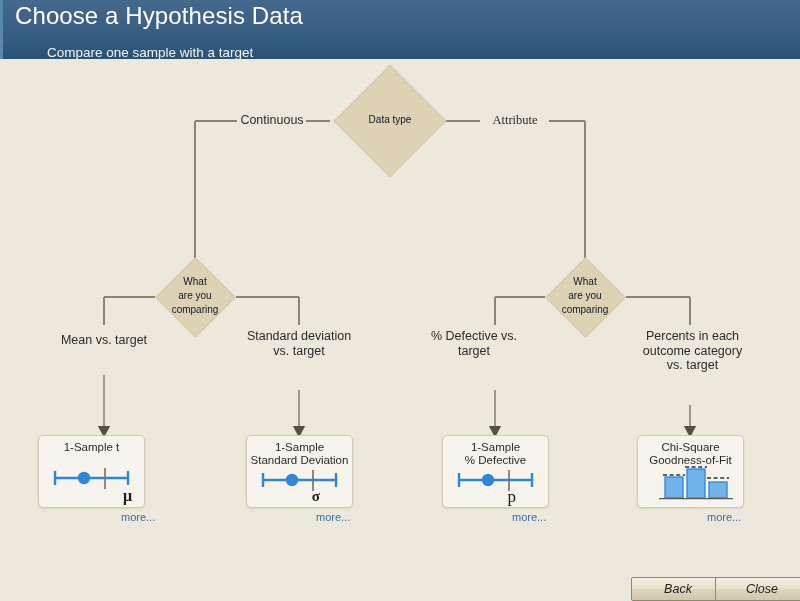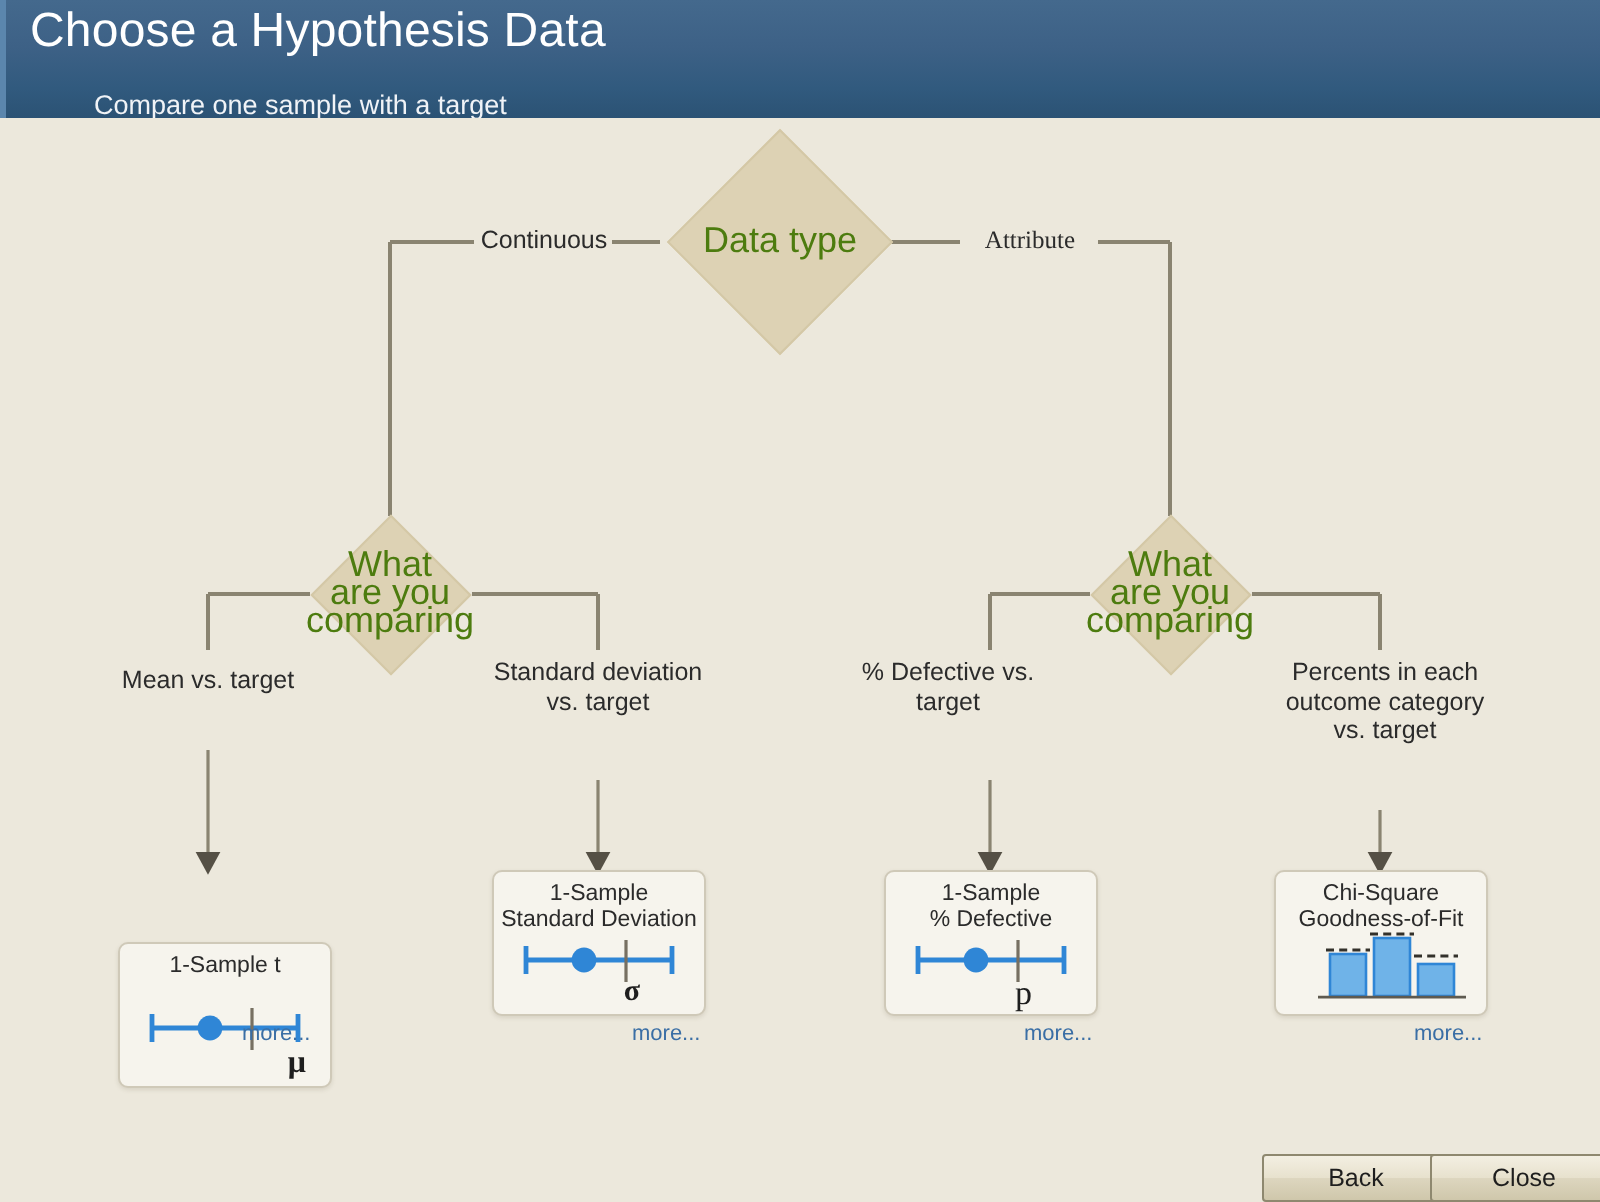--- a/index.html
+++ b/index.html
@@ -63,23 +63,23 @@
   .diamond {
     position: absolute;
     transform: rotate(45deg);
     background: #ddd2b4;
     border: 1px solid #d4c8a6;
     box-sizing: border-box;
   }
   .diamond-label {
     position: absolute;
     text-align: center;
-    font-size: 18px;
+    font-size: 10px;
     line-height: 14px;
-    color: #4d7c0f;
+    color: #0f172a;
     white-space: pre-line;
     pointer-events: none;
   }
 
   
   .edge-label {
     position: absolute;
     text-align: center;
     font-size: 12.5px;
     line-height: 14.5px;
@@ -127,20 +127,21 @@
     height: 24px;
     background: linear-gradient(to bottom, #f3efe2 0%, #e7e1cd 50%, #ddd6bf 51%, #cfc7ab 100%);
     border: 1px solid #8e886f;
     border-radius: 2px;
     font-family: "Liberation Sans", sans-serif;
     font-size: 12.5px;
     color: #1e1e1e;
     cursor: default;
     box-sizing: border-box;
     padding: 0;
+    font-style: italic;
   }
 </style>
 </head>
 <body>
 
 <div id="header">
   <div id="header-title">Choose a Hypothesis Data</div>
   <div id="header-subtitle">Compare one sample with a target</div>
 </div>
 
@@ -201,21 +202,21 @@
 
   <div class="edge-label" style="left:44px; top:274px; width:120px;">Mean vs. target</div>
   <div class="edge-label" style="left:239px; top:270px; width:120px;">Standard deviation
 vs. target</div>
   <div class="edge-label" style="left:414px; top:270px; width:120px;text-align:center;">% Defective vs.
 target</div>
   <div class="edge-label" style="left:630px; top:270px; width:125px;">Percents in each
 outcome category
 vs. target</div>
 
-  <div class="card" style="left:59px; top:376px;margin-top:36px;">
+  <div class="card" style="left:38px; top:376px;">
     <div class="card-title">1-Sample t</div>
     <svg class="card-graphic" viewBox="0 0 107 44">
       <g stroke="#2f86d6" stroke-width="2.4" fill="none" stroke-linecap="butt">
         <line x1="16" y1="17" x2="89" y2="17"></line>
         <line x1="16" y1="10" x2="16" y2="24"></line>
         <line x1="89" y1="10" x2="89" y2="24"></line>
       </g>
       <line x1="66" y1="7" x2="66" y2="28" stroke="#777062" stroke-width="1.6"></line>
       <circle cx="45" cy="17" r="6.2" fill="#2f86d6"></circle>
     </svg>

